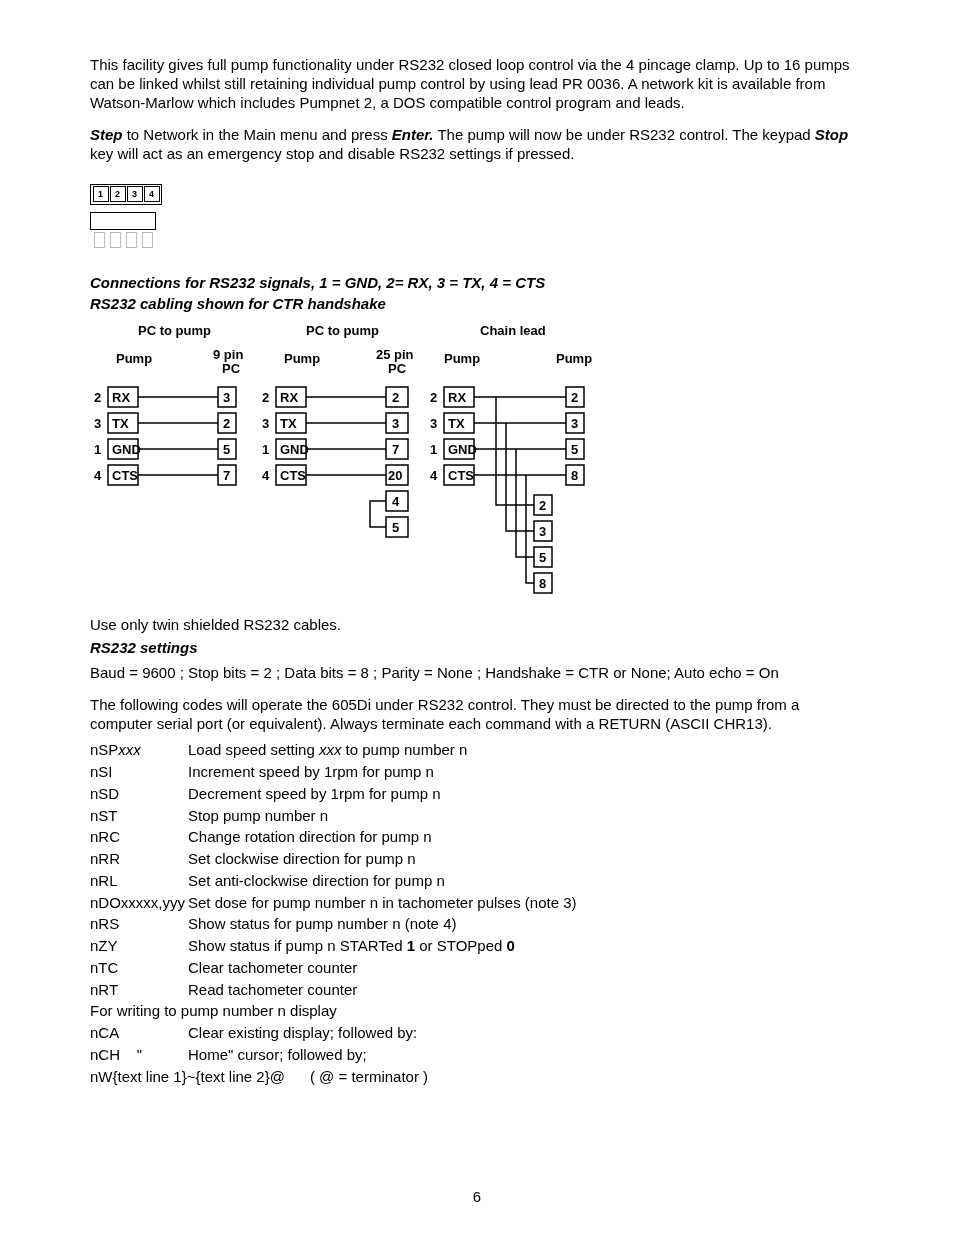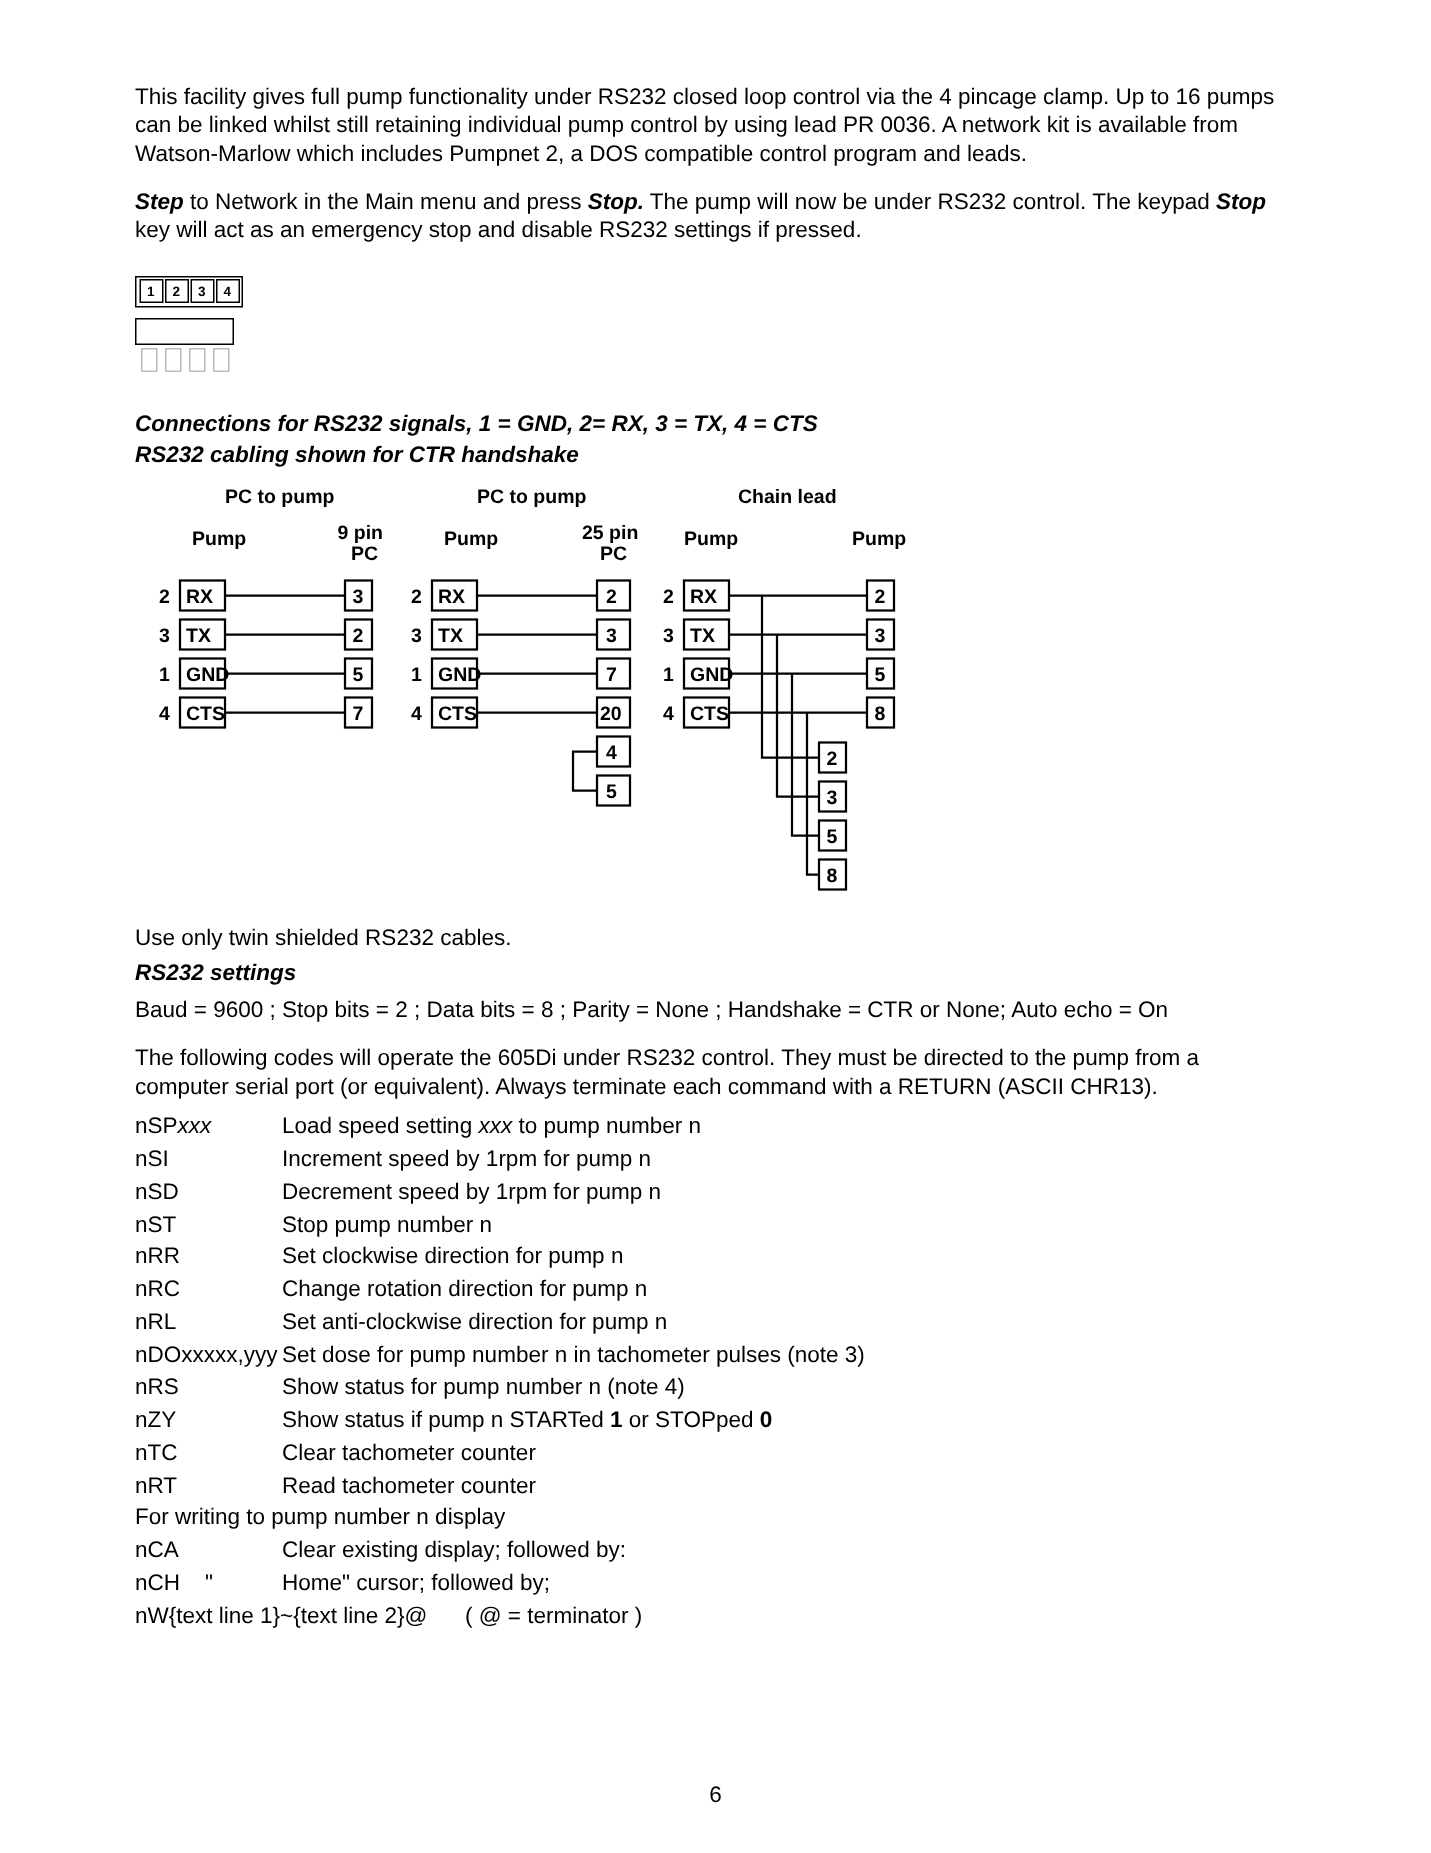--- a/index.html
+++ b/index.html
@@ -31,39 +31,39 @@
   }
   .chip-body {
     width:64px; height:16px; border:1.5px solid #000; margin-top:3px;
   }
   .pins-row { display:flex; gap:5px; padding-left:4px; margin-top:2px;}
   .pins-row .leg {
     width:9px; height:14px; border:1px solid #bbb;
   }
 
   
-  .wiring-wrap { margin: 8px 0 12px 12px; }
+  .wiring-wrap { margin: 8px 0 12px 0; }
 
   
   .cmd-table { border-collapse: collapse; margin-top:6px; }
   .cmd-table td { padding: 1.5px 0; vertical-align: top; }
   .cmd-table td:first-child { width: 98px; }
 
   .pagenum {
     position:absolute; left:0; right:0; bottom:28px;
     text-align:center; font-size:15px;
   }
 </style>
 </head>
 <body>
 
 <p>This facility gives full pump functionality under RS232 closed loop control via the 4 pincage clamp. Up to 16 pumps can be linked whilst still retaining individual pump control by using lead PR 0036. A network kit is available from Watson-Marlow which includes Pumpnet 2, a DOS compatible control program and leads.</p>
 
 <p>
-  <span class="bi">Step</span><span> to Network in the Main menu and press </span><span class="bi">Stop.</span><span> The pump will now be under RS232 control. The keypad </span><span class="bi">Stop</span><span> key will act as an emergency stop and disable RS232 settings if pressed.</span>
+  <span class="bi">Step</span><span> to Network in the Main menu and press </span><span class="bi">Enter.</span><span> The pump will now be under RS232 control. The keypad </span><span class="bi">Stop</span><span> key will act as an emergency stop and disable RS232 settings if pressed.</span>
 </p>
 
 <div>
   <div class="connector">
     <div class="row">
       <div class="pin">1</div>
         <div class="pin">2</div>
         <div class="pin">3</div>
         <div class="pin">4</div>
     </div>
@@ -225,28 +225,28 @@
       </tr>
 <tr>
         <td>nSD</td>
         <td>Decrement speed by 1rpm for pump n</td>
       </tr>
 <tr>
         <td>nST</td>
         <td>Stop pump number n</td>
       </tr>
 <tr>
+        <td>nRC</td>
+        <td>Change rotation direction for pump n</td>
+      </tr>
+<tr>
         <td>nRR</td>
         <td>Set clockwise direction for pump n</td>
       </tr>
 <tr>
-        <td>nRC</td>
-        <td>Change rotation direction for pump n</td>
-      </tr>
-<tr>
         <td>nRL</td>
         <td>Set anti-clockwise direction for pump n</td>
       </tr>
 <tr>
         <td>nDOxxxxx,yyy</td>
         <td>Set dose for pump number n in tachometer pulses (note 3)</td>
       </tr>
 <tr>
         <td>nRS</td>
         <td>Show status for pump number n (note 4)</td>

